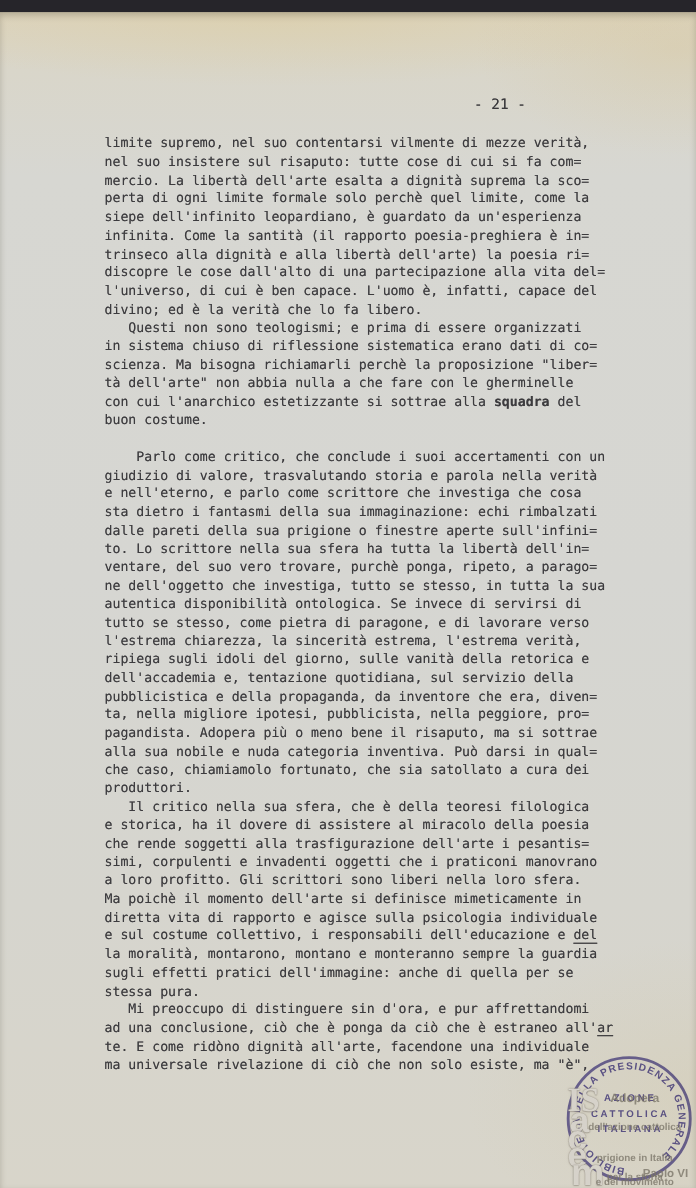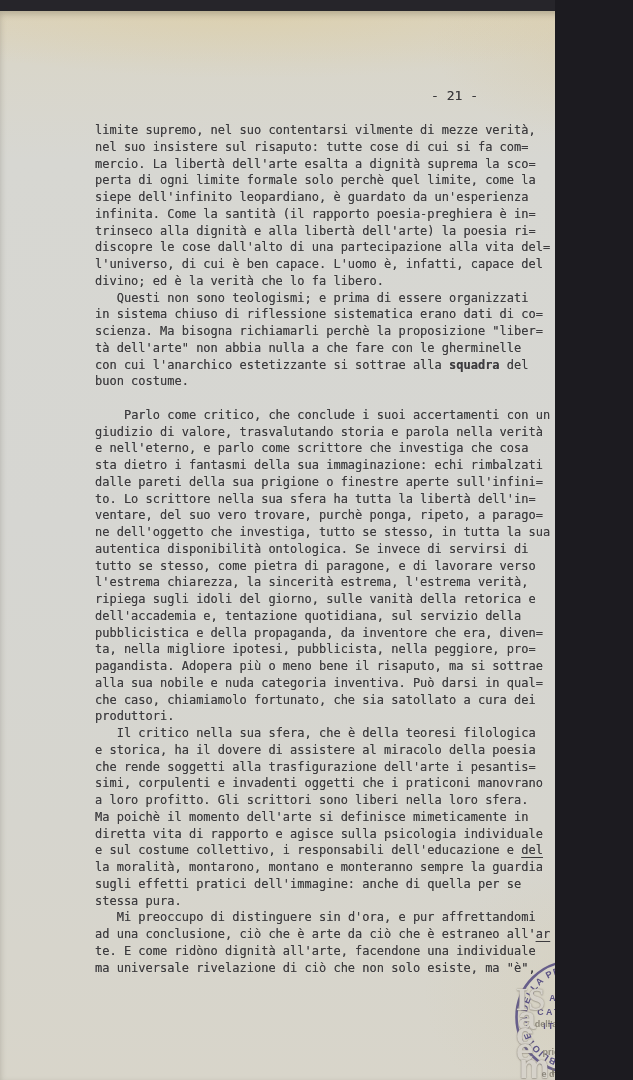--- a/index.html
+++ b/index.html
@@ -1,16 +1,16 @@
 <!DOCTYPE html>
 <html><head>
 <meta charset="utf-8">
 <style>
   html,body{margin:0;padding:0;background:#1c1b20;}
-  .scan{position:relative;width:555px;height:1080px;overflow:hidden;background:#26252a;
+  .scan{position:relative;width:633px;height:1080px;overflow:hidden;background:#26252a;
         font-family:"DejaVu Sans Mono",monospace;}
   .paper{position:absolute;left:0;top:11px;width:633px;height:1069px;
     background:
       radial-gradient(ellipse 260px 140px at 97% 3%, rgba(214,196,150,0.35), rgba(214,196,150,0) 70%),
       radial-gradient(ellipse 500px 90px at 40% 0%, rgba(219,203,156,0.45), rgba(219,203,156,0) 75%),
       radial-gradient(ellipse 300px 200px at 100% 92%, rgba(210,198,162,0.30), rgba(210,198,162,0) 70%),
       linear-gradient(180deg,#dcd4bf 0%,#d9d6ca 5%,#d7d7d2 14%,#d6d6d2 48%,#d6d5ce 76%,#d8d5ca 100%);
     box-shadow:inset 0 3px 6px rgba(60,55,40,0.25);}
   .pagenum{position:absolute;left:431px;top:88px;font-size:13px;color:#3a393c;
     text-shadow:0 0 0.5px rgba(45,45,48,0.6);}
@@ -79,21 +79,21 @@
 che rende soggetti alla trasfigurazione dell'arte i pesantis=
 simi, corpulenti e invadenti oggetti che i praticoni manovrano
 a loro profitto. Gli scrittori sono liberi nella loro sfera.
 Ma poichè il momento dell'arte si definisce mimeticamente in
 diretta vita di rapporto e agisce sulla psicologia individuale
 e sul costume collettivo, i responsabili dell'educazione e </span><span class="uline">del</span><span>
 la moralità, montarono, montano e monteranno sempre la guardia
 sugli effetti pratici dell'immagine: anche di quella per se
 stessa pura.</span></p>
     <p><span>   Mi preoccupo di distinguere sin d'ora, e pur affrettandomi
-ad una conclusione, ciò che è arte da ciò che è estraneo all'</span><span class="uline">ar</span><span>
+ad una conclusione, ciò che è ponga da ciò che è estraneo all'</span><span class="uline">ar</span><span>
 te. E come ridòno dignità all'arte, facendone una individuale
 ma universale rivelazione di ciò che non solo esiste, ma "è",</span></p>
   </div>
 
   <svg class="stamp" width="170" height="150" viewBox="0 0 170 150">
     <circle cx="82" cy="77" r="55.5" fill="none" stroke="#564c9f" stroke-width="2.6" opacity="0.9"></circle>
     <defs>
       <path id="ringPath" d="M 82 122 A 45 45 0 1 1 82 32 A 45 45 0 1 1 82 122"></path>
     </defs>
     <text class="ringtext">

